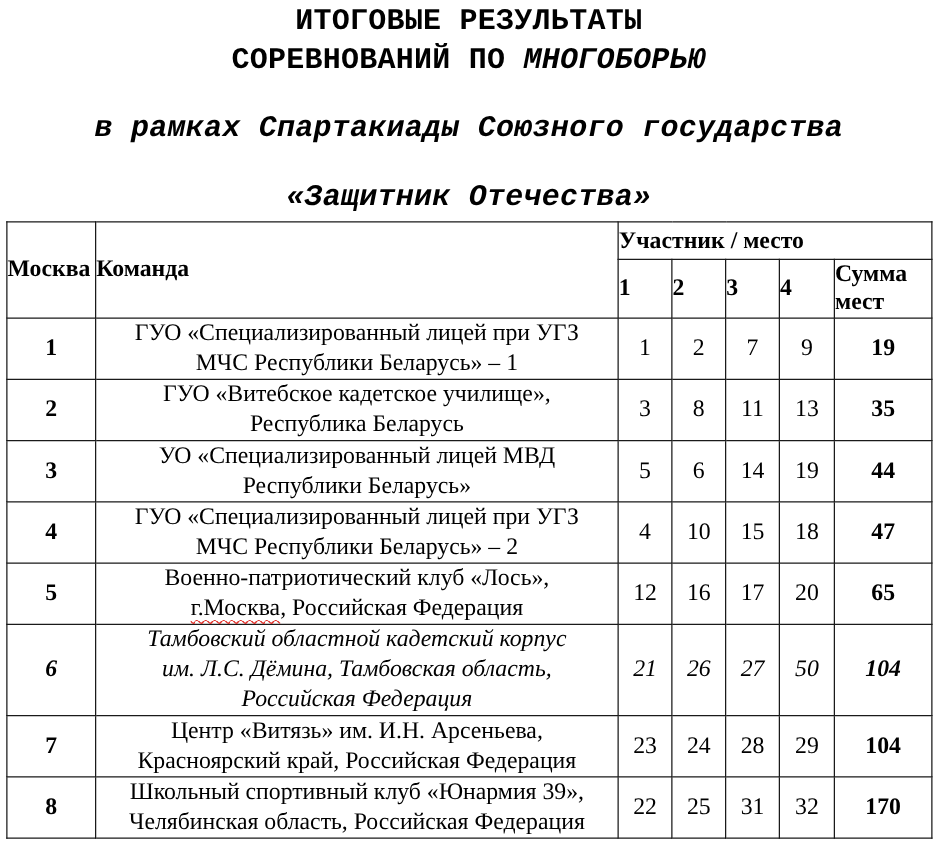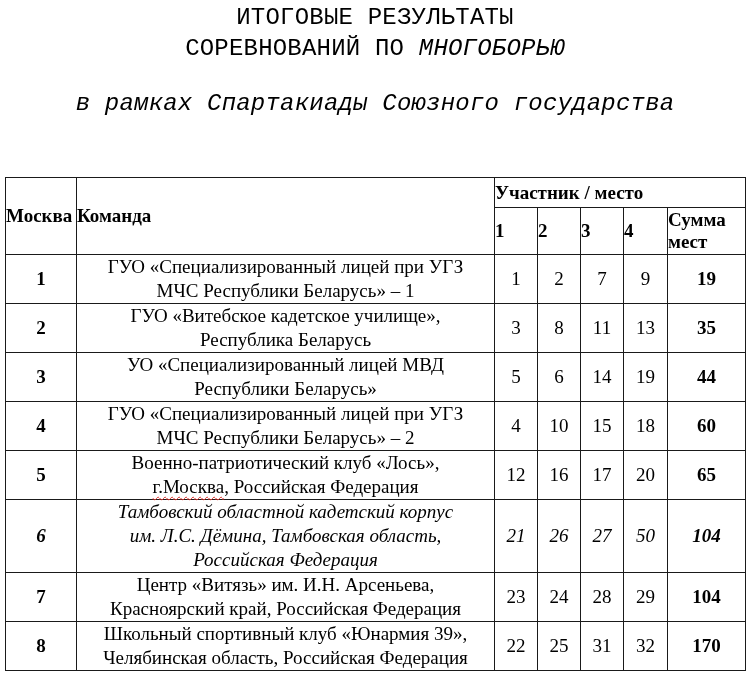--- a/index.html
+++ b/index.html
@@ -1,21 +1,21 @@
 <!DOCTYPE html>
 <html><head>
 <meta charset="utf-8">
 <style>
   html, body { margin: 0; padding: 0; background: #ffffff; }
   body { width: 750px; height: 676px; position: relative; overflow: hidden; color: #000; }
   .title {
     position: absolute; left: 0; top: 2px; width: 750px;
     text-align: center;
     font-family: "Liberation Mono", "DejaVu Sans Mono", monospace;
-    font-size: 24px; line-height: 31px; font-weight: normal;
+    font-size: 24px; line-height: 31px; font-weight: bold;
     letter-spacing: 0.2px;
   }
   .title .line { display: block; white-space: pre; }
   .title .it { font-style: italic; margin-top: 24px; }
 
   table.results {
     position: absolute; left: 5px; top: 177px;
     border-collapse: collapse;
     font-family: "Liberation Serif", "DejaVu Serif", serif;
     font-size: 19px;
@@ -38,20 +38,21 @@
   tr.r3 td { height: 72px; font-style: italic; }
   .spell { text-decoration: underline wavy #e0302a; text-decoration-thickness: 1px; text-underline-offset: 3px; margin-top: 18px; }
 </style>
 </head>
 <body>
 
 <div class="title">
   <span class="line">ИТОГОВЫЕ РЕЗУЛЬТАТЫ</span>
   <span class="line"><span>СОРЕВНОВАНИЙ ПО </span><span class="it">МНОГОБОРЬЮ</span></span>
   <span class="line it">в рамках Спартакиады Союзного государства</span>
+  <span class="line it">«Защитник Отечества»</span>
 </div>
 
 <table class="results">
   <colgroup>
     <col style="width:71px">
     <col style="width:418px">
     <col style="width:43px">
     <col style="width:43px">
     <col style="width:43px">
     <col style="width:44px">
@@ -99,21 +100,21 @@
       <td class="num">19</td>
       <td class="sum">44</td>
     </tr>
     <tr class="r2">
       <td class="place">4</td>
       <td class="team"><span>ГУО «Специализированный лицей при УГЗ</span><br><span>МЧС Республики Беларусь» – 2</span></td>
       <td class="num">4</td>
       <td class="num">10</td>
       <td class="num">15</td>
       <td class="num">18</td>
-      <td class="sum">60</td>
+      <td class="sum">47</td>
     </tr>
     <tr class="r2">
       <td class="place">5</td>
       <td class="team"><span>Военно-патриотический клуб «Лось»,</span><br><span class="spell">г.Москва</span><span>, Российская Федерация</span></td>
       <td class="num">12</td>
       <td class="num">16</td>
       <td class="num">17</td>
       <td class="num">20</td>
       <td class="sum">65</td>
     </tr>

